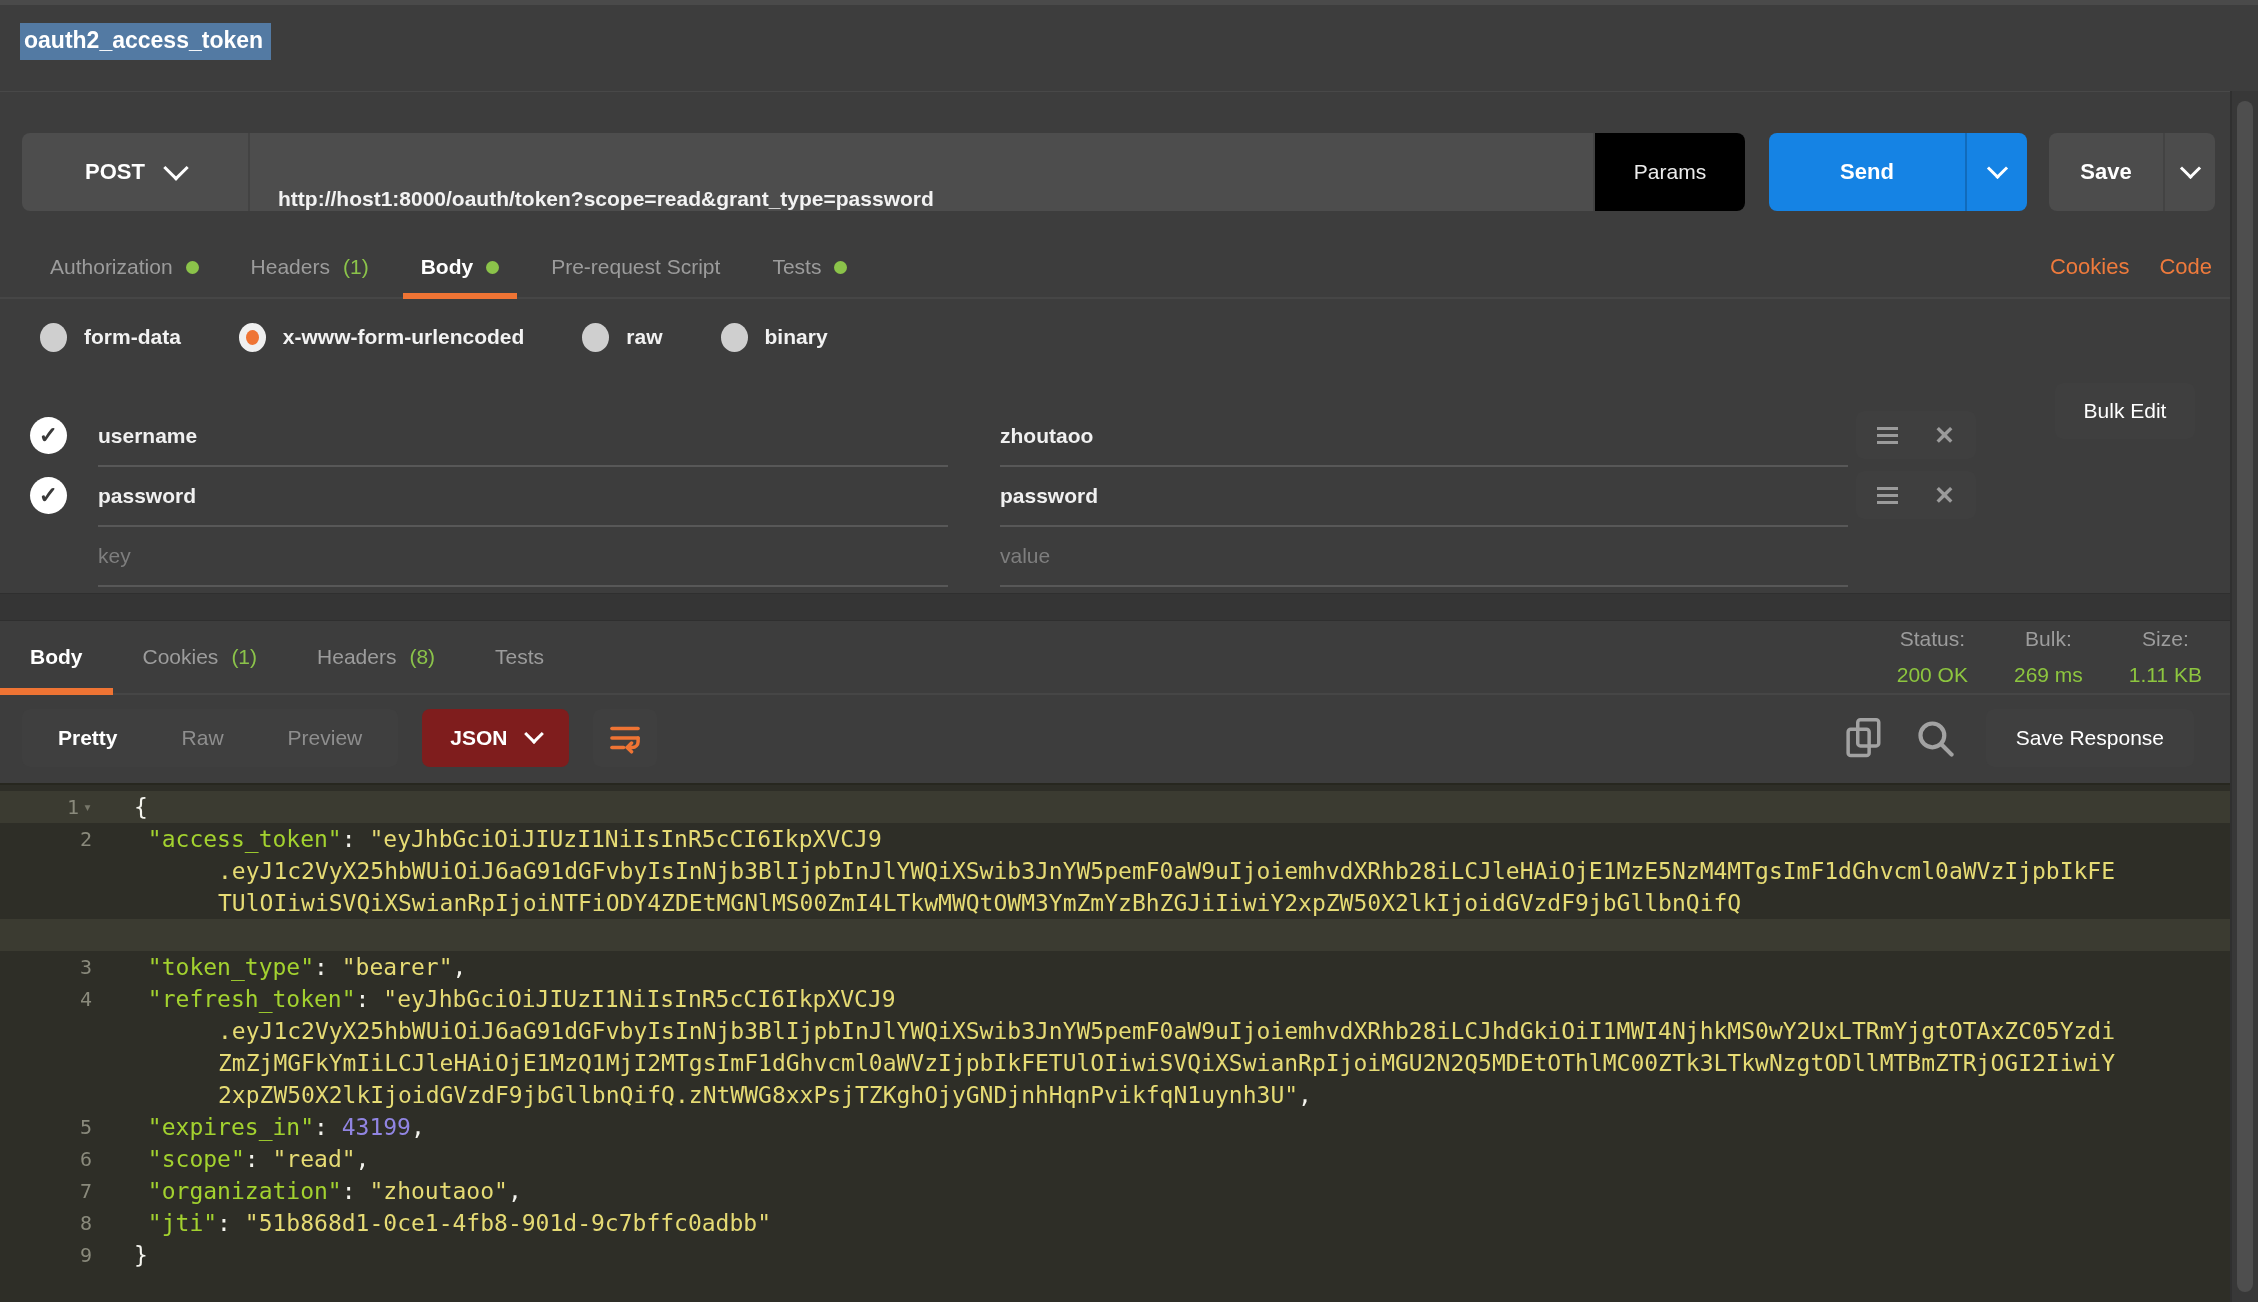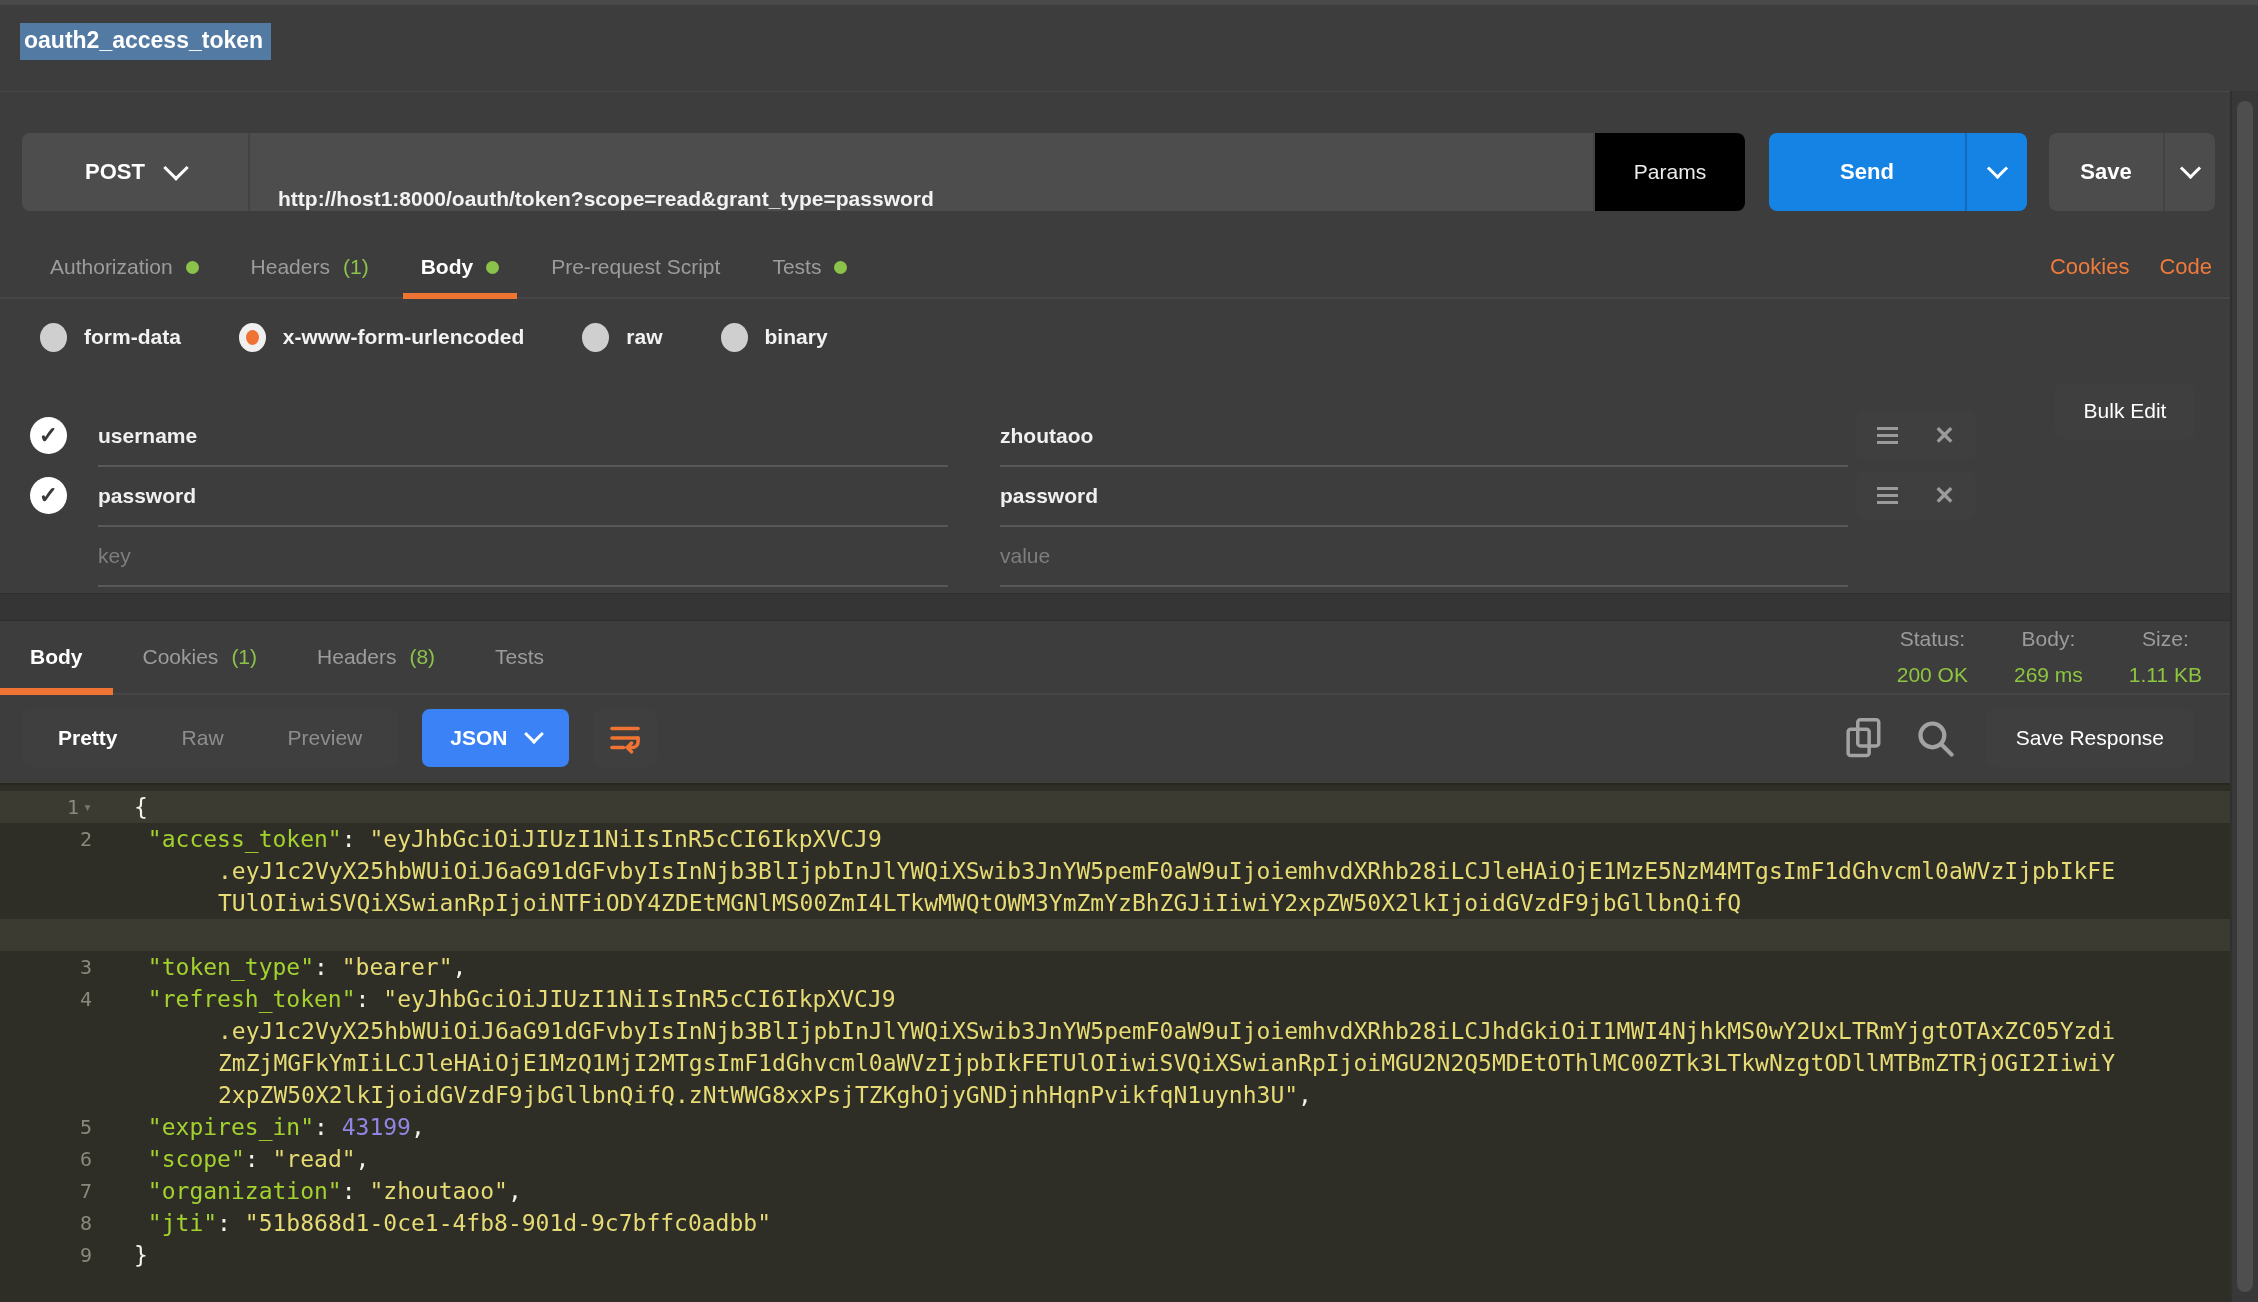--- a/index.html
+++ b/index.html
@@ -85,21 +85,21 @@
   .resp-meta{position:absolute;right:56px;top:616px;height:72px;display:flex;align-items:center;gap:46px;font-size:21px;}
   .meta-pair{display:flex;align-items:center;gap:12px;flex-direction:column;}
   .meta-label{color:#9c9c9c;}
   .meta-val{color:#8dc63f;}
 
   
   .toolbar{position:absolute;top:702px;left:22px;right:64px;height:62px;display:flex;align-items:center;}
   .view-group{display:flex;background:#3f3f3f;border-radius:8px;height:58px;align-items:center;padding:0 4px;}
   .view-btn{padding:0 32px;font-size:21px;color:#8e8e8e;line-height:58px;}
   .view-btn.active{color:#fff;font-weight:bold;}
-  .fmt-select{margin-left:24px;height:58px;background:#3b82f6;border-radius:8px;display:flex;align-items:center;
+  .fmt-select{margin-left:24px;height:58px;background:#7f1d1d;border-radius:8px;display:flex;align-items:center;
     gap:20px;padding:0 28px;font-size:21px;font-weight:bold;color:#fff;}
   .fmt-select .chev{width:11px;height:11px;}
   .wrap-btn{margin-left:24px;width:64px;height:58px;background:#3f3f3f;border-radius:8px;
     display:flex;align-items:center;justify-content:center;}
   .spacer{flex:1;}
   .icon-btn{margin-right:30px;display:flex;align-items:center;}
   .save-resp{height:58px;padding:0 30px;background:#3f3f3f;border-radius:8px;display:flex;align-items:center;
     font-size:21px;color:#fff;}
 
   
@@ -266,21 +266,21 @@
       <div class="tab">
         <span class="tab-label">Tests</span>
       </div>
     </div>
   <div class="resp-meta" id="resp-meta">
       <span class="meta-pair">
         <span class="meta-label">Status:</span>
         <span class="meta-val">200 OK</span>
       </span>
       <span class="meta-pair">
-        <span class="meta-label">Body:</span>
+        <span class="meta-label">Bulk:</span>
         <span class="meta-val">269 ms</span>
       </span>
       <span class="meta-pair">
         <span class="meta-label">Size:</span>
         <span class="meta-val">1.11 KB</span>
       </span>
     </div>
 
   <div class="toolbar">
     <div class="view-group" id="view-group">

